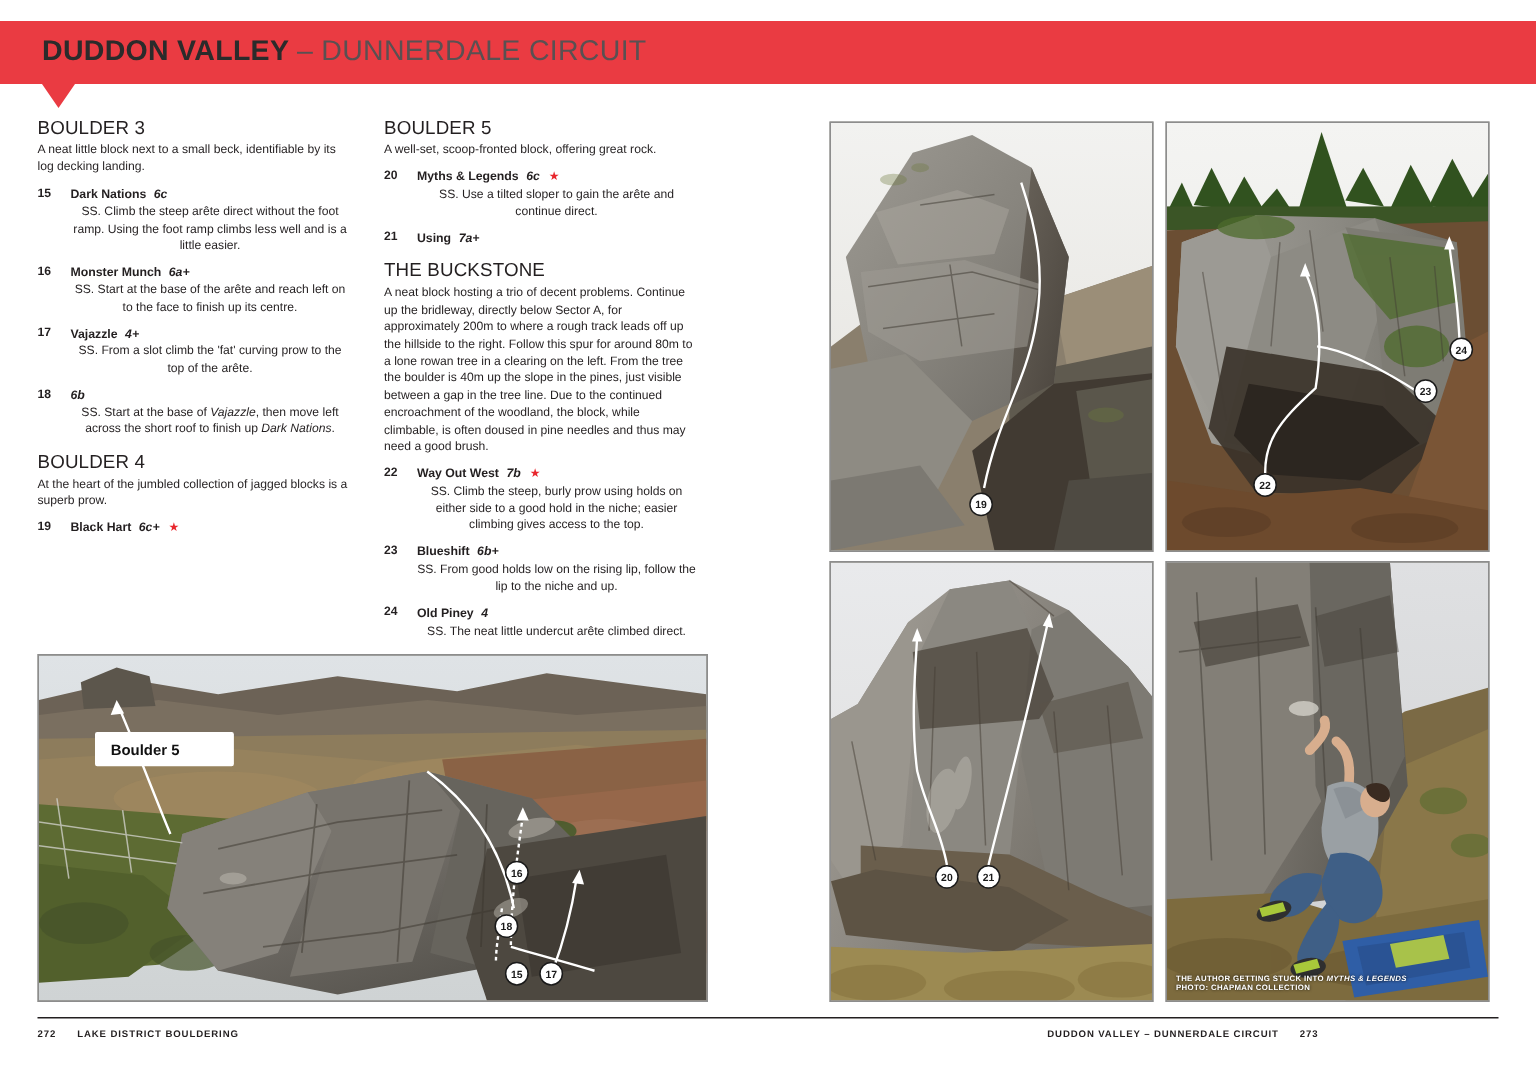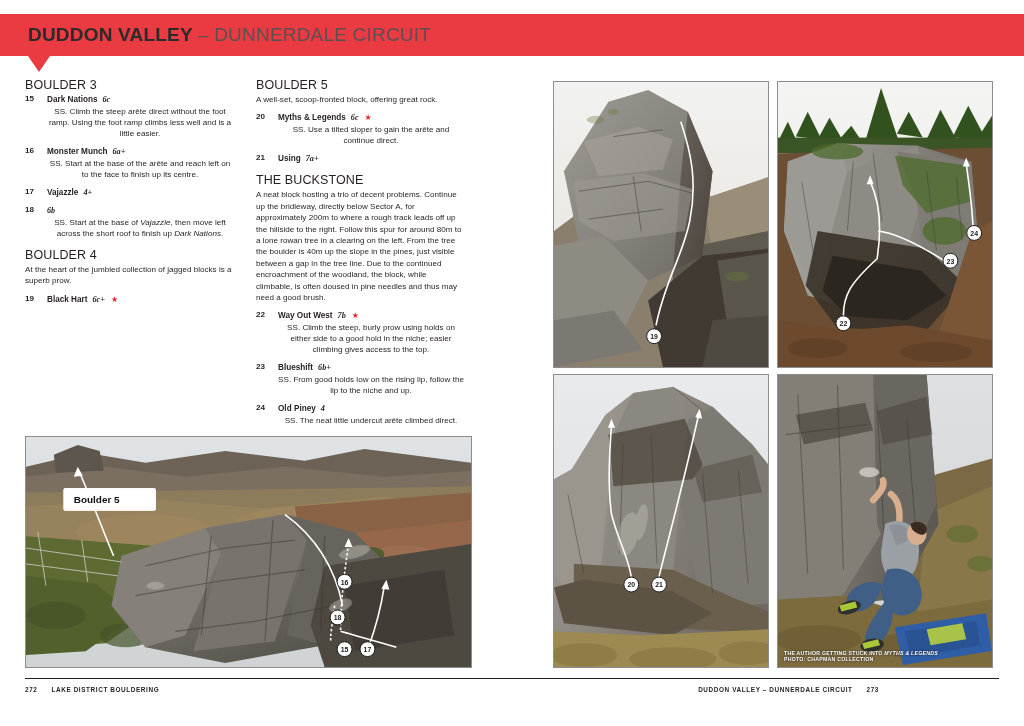--- a/index.html
+++ b/index.html
@@ -45,21 +45,21 @@
     font-size: 8.1px; line-height: 11.4px; color: #231f20;
     margin-bottom: 7px; text-align: left;
   }
   .route { margin-bottom: 7px; position: relative; padding-left: 22px; }
   .route .num {
     position: absolute; left: 0; top: 0;
     font-size: 8.1px; font-weight: 700; color: #231f20;
   }
   .route .head { font-size: 8.2px; line-height: 11px; margin-bottom: .5px; }
   .route .rname { font-weight: 700; color: #231f20; }
-  .route .grade { font-weight: 700; font-style: italic; color: #231f20; margin-left: 5px; font-family: Liberation Serif, serif; }
+  .route .grade { font-weight: 700; font-style: italic; color: #231f20; margin-left: 5px; }
   .route .star { color: #e8262d; margin-left: 6px; font-size: 8px; }
   .route .desc { font-size: 8.1px; line-height: 11.2px; color: #231f20; text-align: center; }
   .route .desc i { font-style: italic; }
 
   
   .photo {
     position: absolute; border: 1px solid #8d8d8d;
     overflow: hidden; background: #9a9a94;
   }
   .ph-topleft  { left: 553px; top: 81px;  width: 216px; height: 287px; }
@@ -116,20 +116,21 @@
   <div class="header-band"></div>
   <div class="header-title">
     <span class="strong">DUDDON VALLEY</span>
     <span class="light">– DUNNERDALE CIRCUIT</span>
   </div>
   <div class="header-tab"></div>
 
   <div class="col col1">
 
     <h2 class="sec">BOULDER 3</h2>
+    <p class="intro">A neat little block next to a small beck, identifiable by its log decking landing.</p>
 
     <div class="route">
       <span class="num">15</span>
       <div class="head">
         <span class="rname">Dark Nations</span><span class="grade">6c</span><span class="star"></span>
       </div>
       <div class="desc">SS. Climb the steep arête direct without the foot ramp. Using the foot ramp climbs less well and is a little easier.</div>
     </div>
 
     <div class="route">
@@ -138,20 +139,21 @@
         <span class="rname">Monster Munch</span><span class="grade">6a+</span><span class="star"></span>
       </div>
       <div class="desc">SS. Start at the base of the arête and reach left on to the face to finish up its centre.</div>
     </div>
 
     <div class="route">
       <span class="num">17</span>
       <div class="head">
         <span class="rname">Vajazzle</span><span class="grade">4+</span><span class="star"></span>
       </div>
+      <div class="desc">SS. From a slot climb the 'fat' curving prow to the top of the arête.</div>
     </div>
 
     <div class="route">
       <span class="num">18</span>
       <div class="head">
         <span class="rname"></span><span class="grade" style="margin-left:0">6b</span><span class="star"></span>
       </div>
       <div class="desc">SS. Start at the base of <i>Vajazzle</i>, then move left across the short roof to finish up <i>Dark Nations</i>.</div>
     </div>
 

